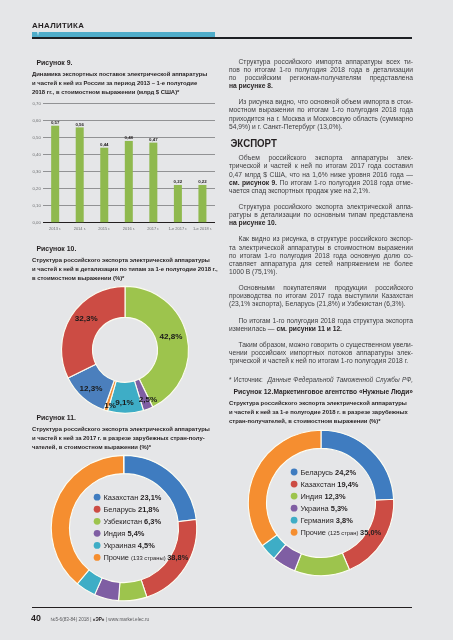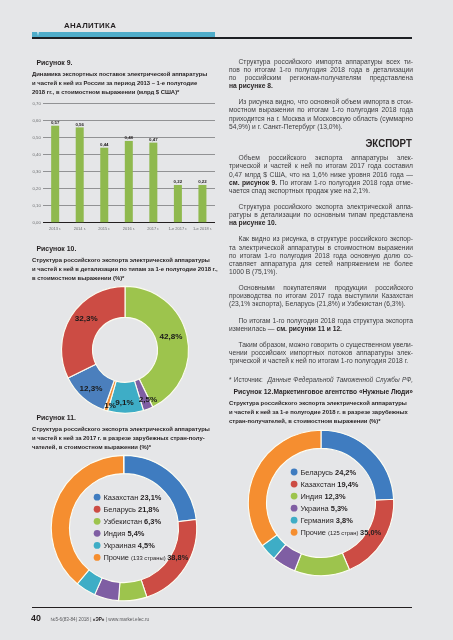--- a/index.html
+++ b/index.html
@@ -3,21 +3,21 @@
 <meta charset="utf-8">
 <style>
   html,body{margin:0;padding:0;}
   body{width:453px;height:640px;background:#e5e6e8;
        font-family:"Liberation Sans",sans-serif;overflow:hidden;
        -webkit-font-smoothing:antialiased;}
   .page{position:absolute;left:0;top:0;width:453px;height:640px;}
 
   
   .hdr-title{position:absolute;left:32px;top:21.7px;font-size:7.85px;font-weight:bold;
-             letter-spacing:.35px;color:#231f20;line-height:8px;margin-left:32px;}
+             letter-spacing:.35px;color:#231f20;line-height:8px;}
   .hdr-bar{position:absolute;left:32.1px;top:32.4px;width:183px;height:4.8px;background:#4fadca;}
   .hdr-notch{position:absolute;left:37.0px;top:32.4px;width:0;height:0;
              border-left:1.7px solid transparent;border-right:1.7px solid transparent;
              border-top:4.8px solid #c3e5f0;}
   .hdr-rule{position:absolute;left:32px;top:37.2px;width:380px;height:1.5px;background:#1d2024;}
 
   
   .colL{position:absolute;left:32px;top:58px;width:184px;}
   .colR{position:absolute;left:229px;top:57.7px;width:184px;}
 
@@ -25,21 +25,21 @@
           line-height:9px;}
   .figcap{font-size:5.9px;font-weight:bold;color:#231f20;line-height:9.0px;
           margin-top:3.1px;letter-spacing:0;}
   .figcap .cl{white-space:nowrap;}
   .bd{font-size:6.7px;color:#3d3d3f;margin:0 0 8.0px 0;letter-spacing:0;}
   .bd b{color:#231f20;font-weight:bold;}
   .ln{height:8.15px;line-height:8.15px;text-align:justify;text-align-last:justify;
       overflow:visible;}
   .ln.firstln{text-indent:9.5px;}
   .ln.lastln{text-align-last:left;}
-  h2.sect{font-size:10.3px;font-weight:bold;text-align:right;margin:4.1px 0 5.2px;color:#231f20;
+  h2.sect{font-size:10.3px;font-weight:bold;text-align:left;margin:4.1px 0 5.2px;color:#231f20;
           letter-spacing:0;line-height:10.3px;}
   h2.sect span{display:inline-block;transform:scaleX(.94);transform-origin:center;}
   .src{font-size:6.4px;color:#3d3d3f;line-height:8.3px;margin:0;padding-top:2.8px;
        text-align:justify;text-align-last:justify;}
   .src i{font-style:italic;}
   .src2{font-size:6.6px;font-weight:bold;color:#231f20;margin-top:3.3px;line-height:8.3px;
         text-align:justify;text-align-last:right;}
 
   
   .fig12box{position:absolute;left:229px;top:387px;width:184px;}

